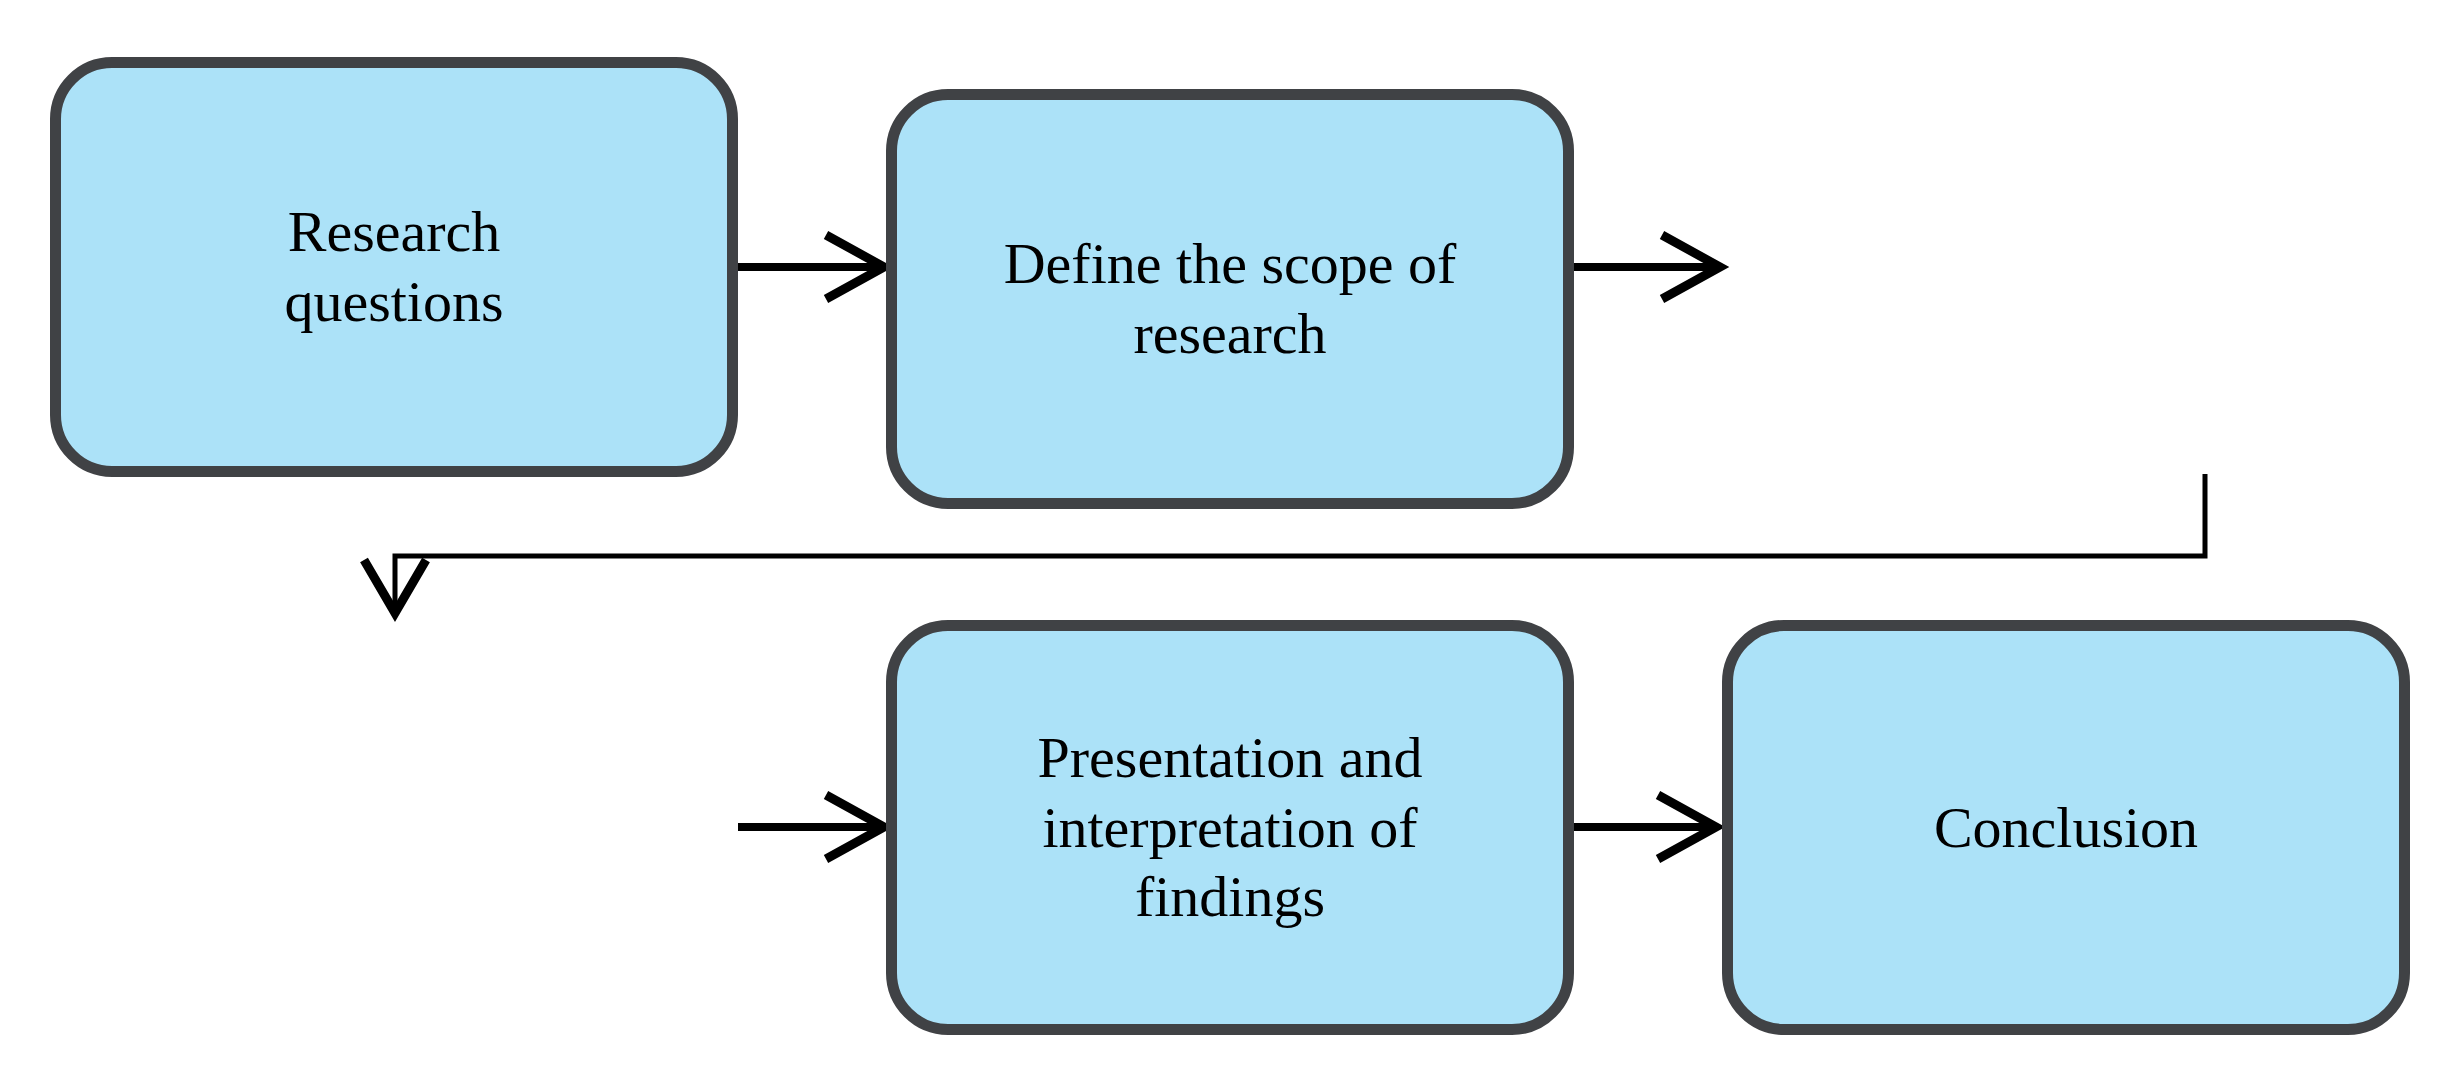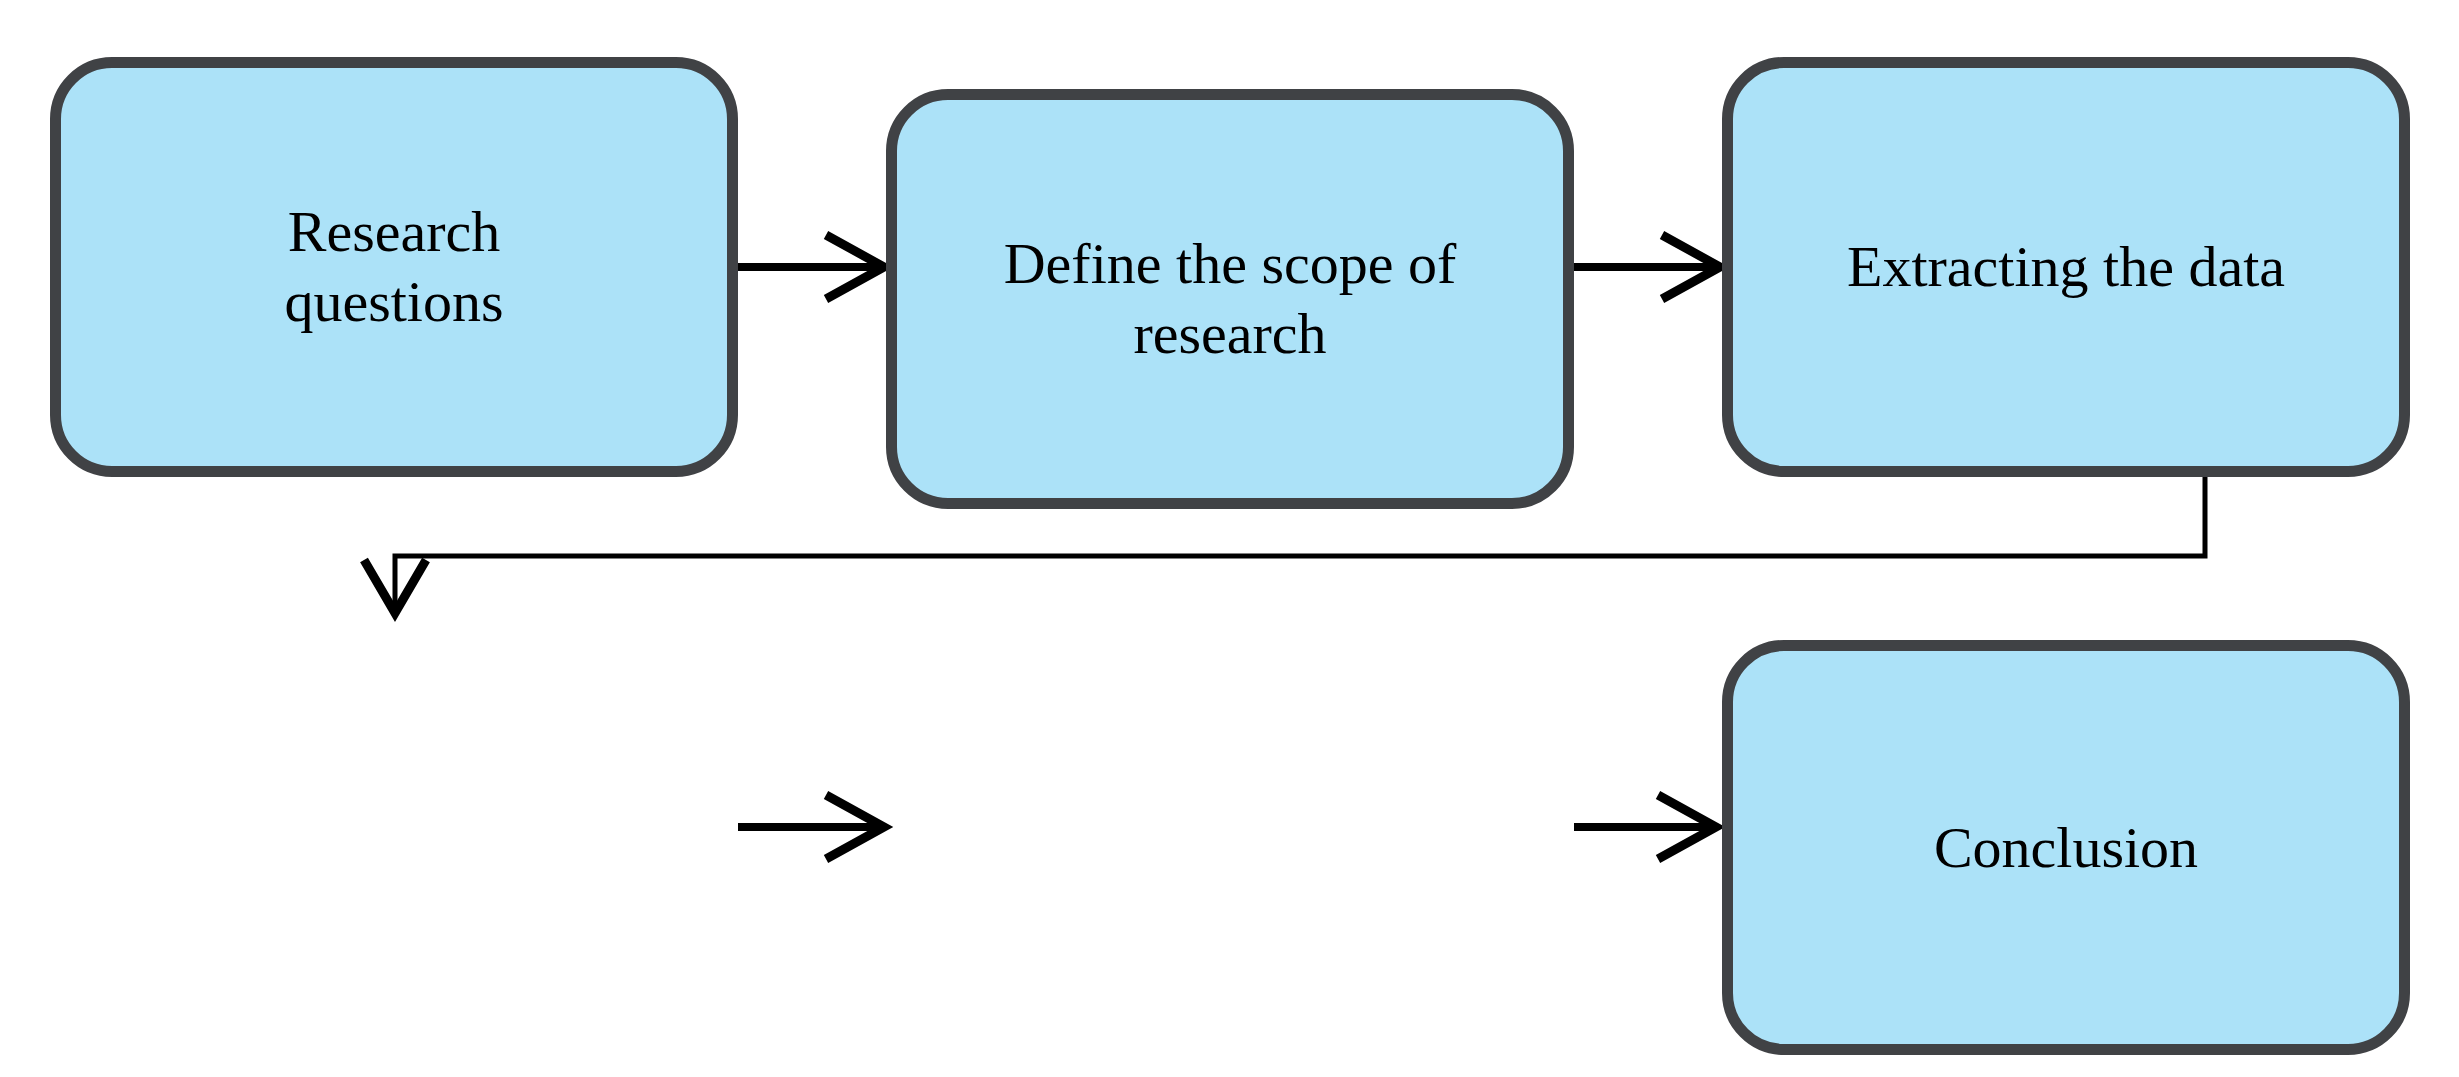--- a/index.html
+++ b/index.html
@@ -74,23 +74,25 @@
   <div class="flow-box" style="left:50px;top:57px;width:688px;height:420px;">
     <span class="flow-label">Research
 questions</span>
   </div>
 
   <div class="flow-box" style="left:886px;top:57px;width:688px;height:420px;margin-top:32px;">
     <span class="flow-label">Define the scope of
 research</span>
   </div>
 
-  <div class="flow-box" style="left:1722px;top:57px;width:688px;height:420px;">
-    <span class="flow-label">Extracting the data</span>
+
+
+  <div class="flow-box" style="left:886px;top:620px;width:688px;height:415px;">
+    <span class="flow-label">Presentation and
+interpretation of
+findings</span>
   </div>
 
-
-
-  <div class="flow-box" style="left:1722px;top:620px;width:688px;height:415px;margin-top:20px;">
+  <div class="flow-box" style="left:1722px;top:620px;width:688px;height:415px;">
     <span class="flow-label">Conclusion</span>
   </div>
 
 </div>
 
 </body></html>

